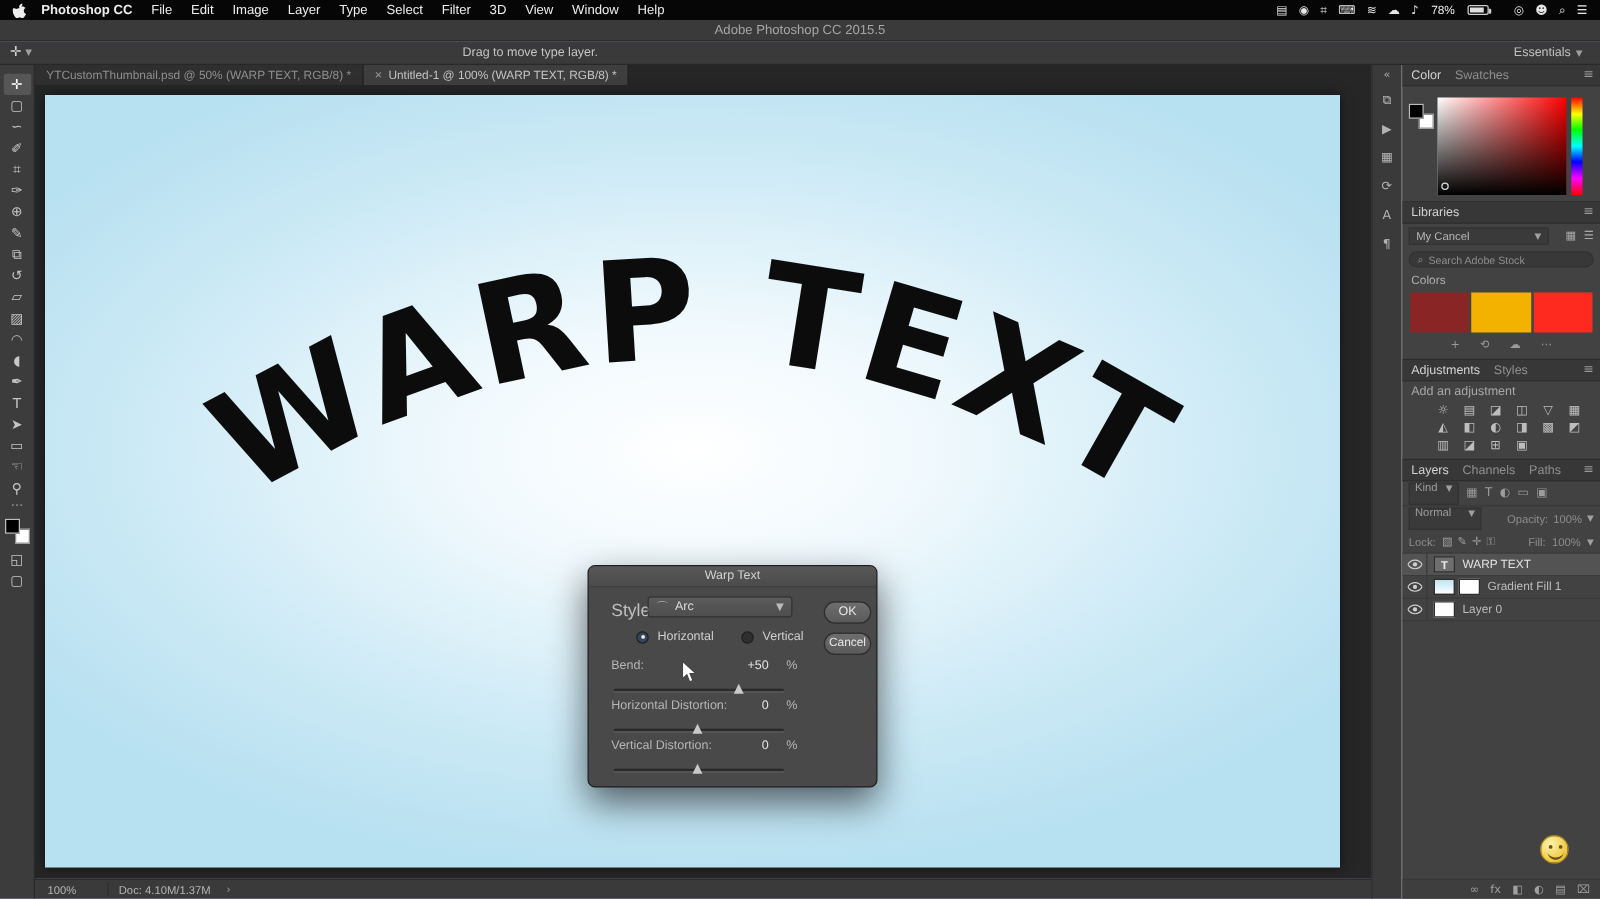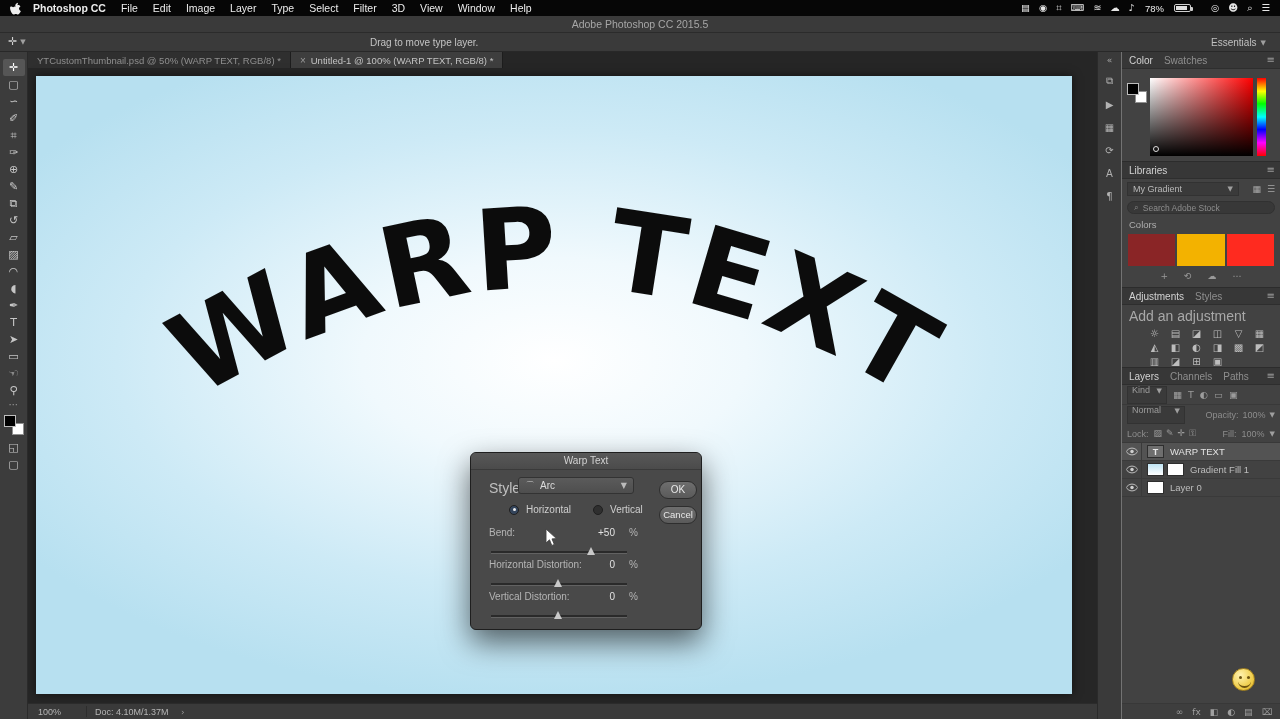--- a/index.html
+++ b/index.html
@@ -83,21 +83,21 @@
 
   .lib-body{position:relative;height:108px}
   .lib-select{position:absolute;left:5px;top:3px;width:112px;height:14px;background:#3a3a3a;border:1px solid #323232;font-size:9px;color:#b8b8b8;display:flex;align-items:center;justify-content:space-between;padding:0 5px}
   .lib-views{position:absolute;right:5px;top:5px;display:flex;gap:6px;font-size:9px;color:#a8a8a8}
   .lib-search{position:absolute;left:5px;right:5px;top:22px;height:13px;background:#383838;border:1px solid #313131;border-radius:7px;display:flex;align-items:center;gap:4px;padding:0 6px;font-size:8.5px;color:#8d8d8d}
   .lib-section{position:absolute;left:7px;top:40px;font-size:9.5px;color:#adadad}
   .lib-swatches{position:absolute;left:6px;right:6px;top:55px;height:32px;display:flex;gap:2px}
   .lib-swatch{flex:1}
   .lib-footer{position:absolute;left:0;right:0;top:92px;display:flex;justify-content:center;gap:16px;font-size:9px;color:#9a9a9a}
 
-  .adj-hint{padding:3px 0 0 7px;font-size:14px;color:#a8a8a8}
+  .adj-hint{padding:3px 0 0 7px;font-size:10px;color:#a8a8a8}
   .adj-grid{display:flex;flex-wrap:wrap;gap:3px 8px;padding:4px 12px 0 26px}
   .adj-icon{width:13px;font-size:10px;color:#bdbdbd;text-align:center}
 
   .panel-layers{display:flex;flex-direction:column;position:absolute}
   .lp-filter{height:20px;display:flex;align-items:center;padding:0 5px;gap:6px;border-bottom:1px solid #393939}
   .dd-box{height:14px;background:#3a3a3a;border:1px solid #323232;font-size:9px;color:#9c9c9c;display:flex;align-items:flex-end;justify-content:space-between;padding:8px 4px}
   .kind-box{width:40px}
   .blend-box{width:58px}
   .lf-icon{font-size:9.5px;color:#9c9c9c}
   .lp-blend{height:20px;display:flex;align-items:center;padding:0 5px;gap:4px}
@@ -374,21 +374,21 @@
       </div>
     </div>
 
     <div class="panel panel-libraries">
       <div class="phead">
         <span class="ptab active">Libraries</span>
         <span class="pmenu glyph">≡</span>
       </div>
       <div class="lib-body">
         <div class="lib-select">
-          <span>My Gradient</span>
+          <span>My Cancel</span>
           <span class="mini-chev glyph">▼</span>
         </div>
         <div class="lib-views">
 
         <span class="glyph">▦</span>
             <span class="glyph">☰</span>
           </div>
         <div class="lib-search">
           <span class="glyph">⌕</span>
           <span>Search Adobe Stock</span>

